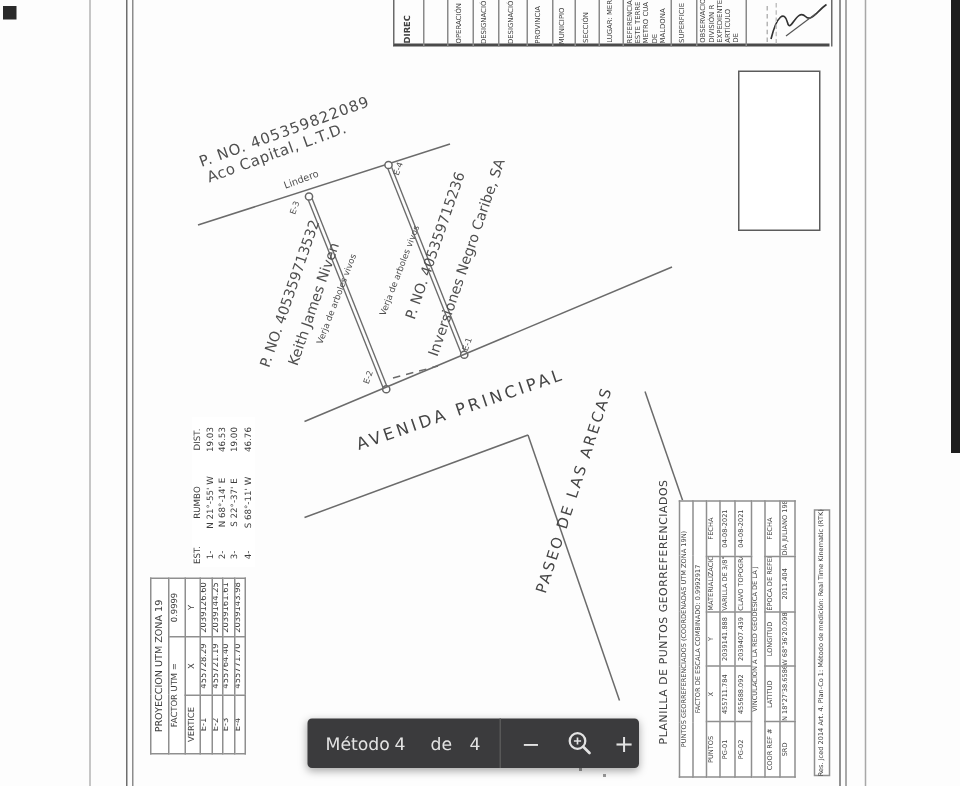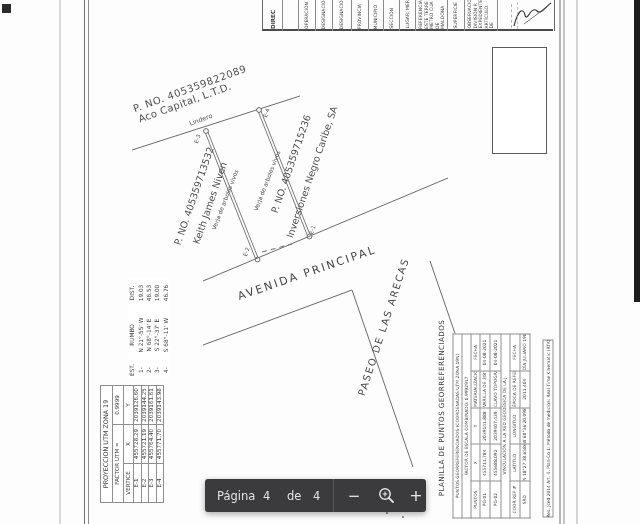--- a/index.html
+++ b/index.html
@@ -275,21 +275,21 @@
         </table>
     </div>
 
     <div class="rotbox" style="left:459px;top:422.5px;width:178px;height:11px;border:1px solid #8f8f8f;background:#fff;box-sizing:border-box;
                 display:flex;align-items:center;justify-content:center;">
       <span style="font-size:4.4px;color:#3e3e3e;white-space:nowrap;">Res. Jced 2014 Art. 4. Plan-Co 1: Método de medición: Real Time Kinematic (RTK)</span>
     </div>
   </div>
 
   <div class="toolbar">
-    <span class="t" style="left:12px;">Página</span>
+    <span class="t" style="left:12px;">Método</span>
     <span class="t" style="left:58px;">4</span>
     <span class="t" style="left:82px;">de</span>
     <span class="t" style="left:108px;">4</span>
     <div style="position:absolute;left:128px;top:0;width:1px;height:33px;background:#585858;"></div>
     <div class="tb-btn" style="left:138px;width:22px;">
       <span style="font-size:15px;">−</span>
     </div>
     <div class="tb-btn" style="left:168px;width:26px;">
       <svg width="17" height="17" viewBox="0 0 17 17">
         <circle cx="7" cy="7" r="5.2" stroke="#e3e3e3" stroke-width="1.5" fill="none"></circle>

